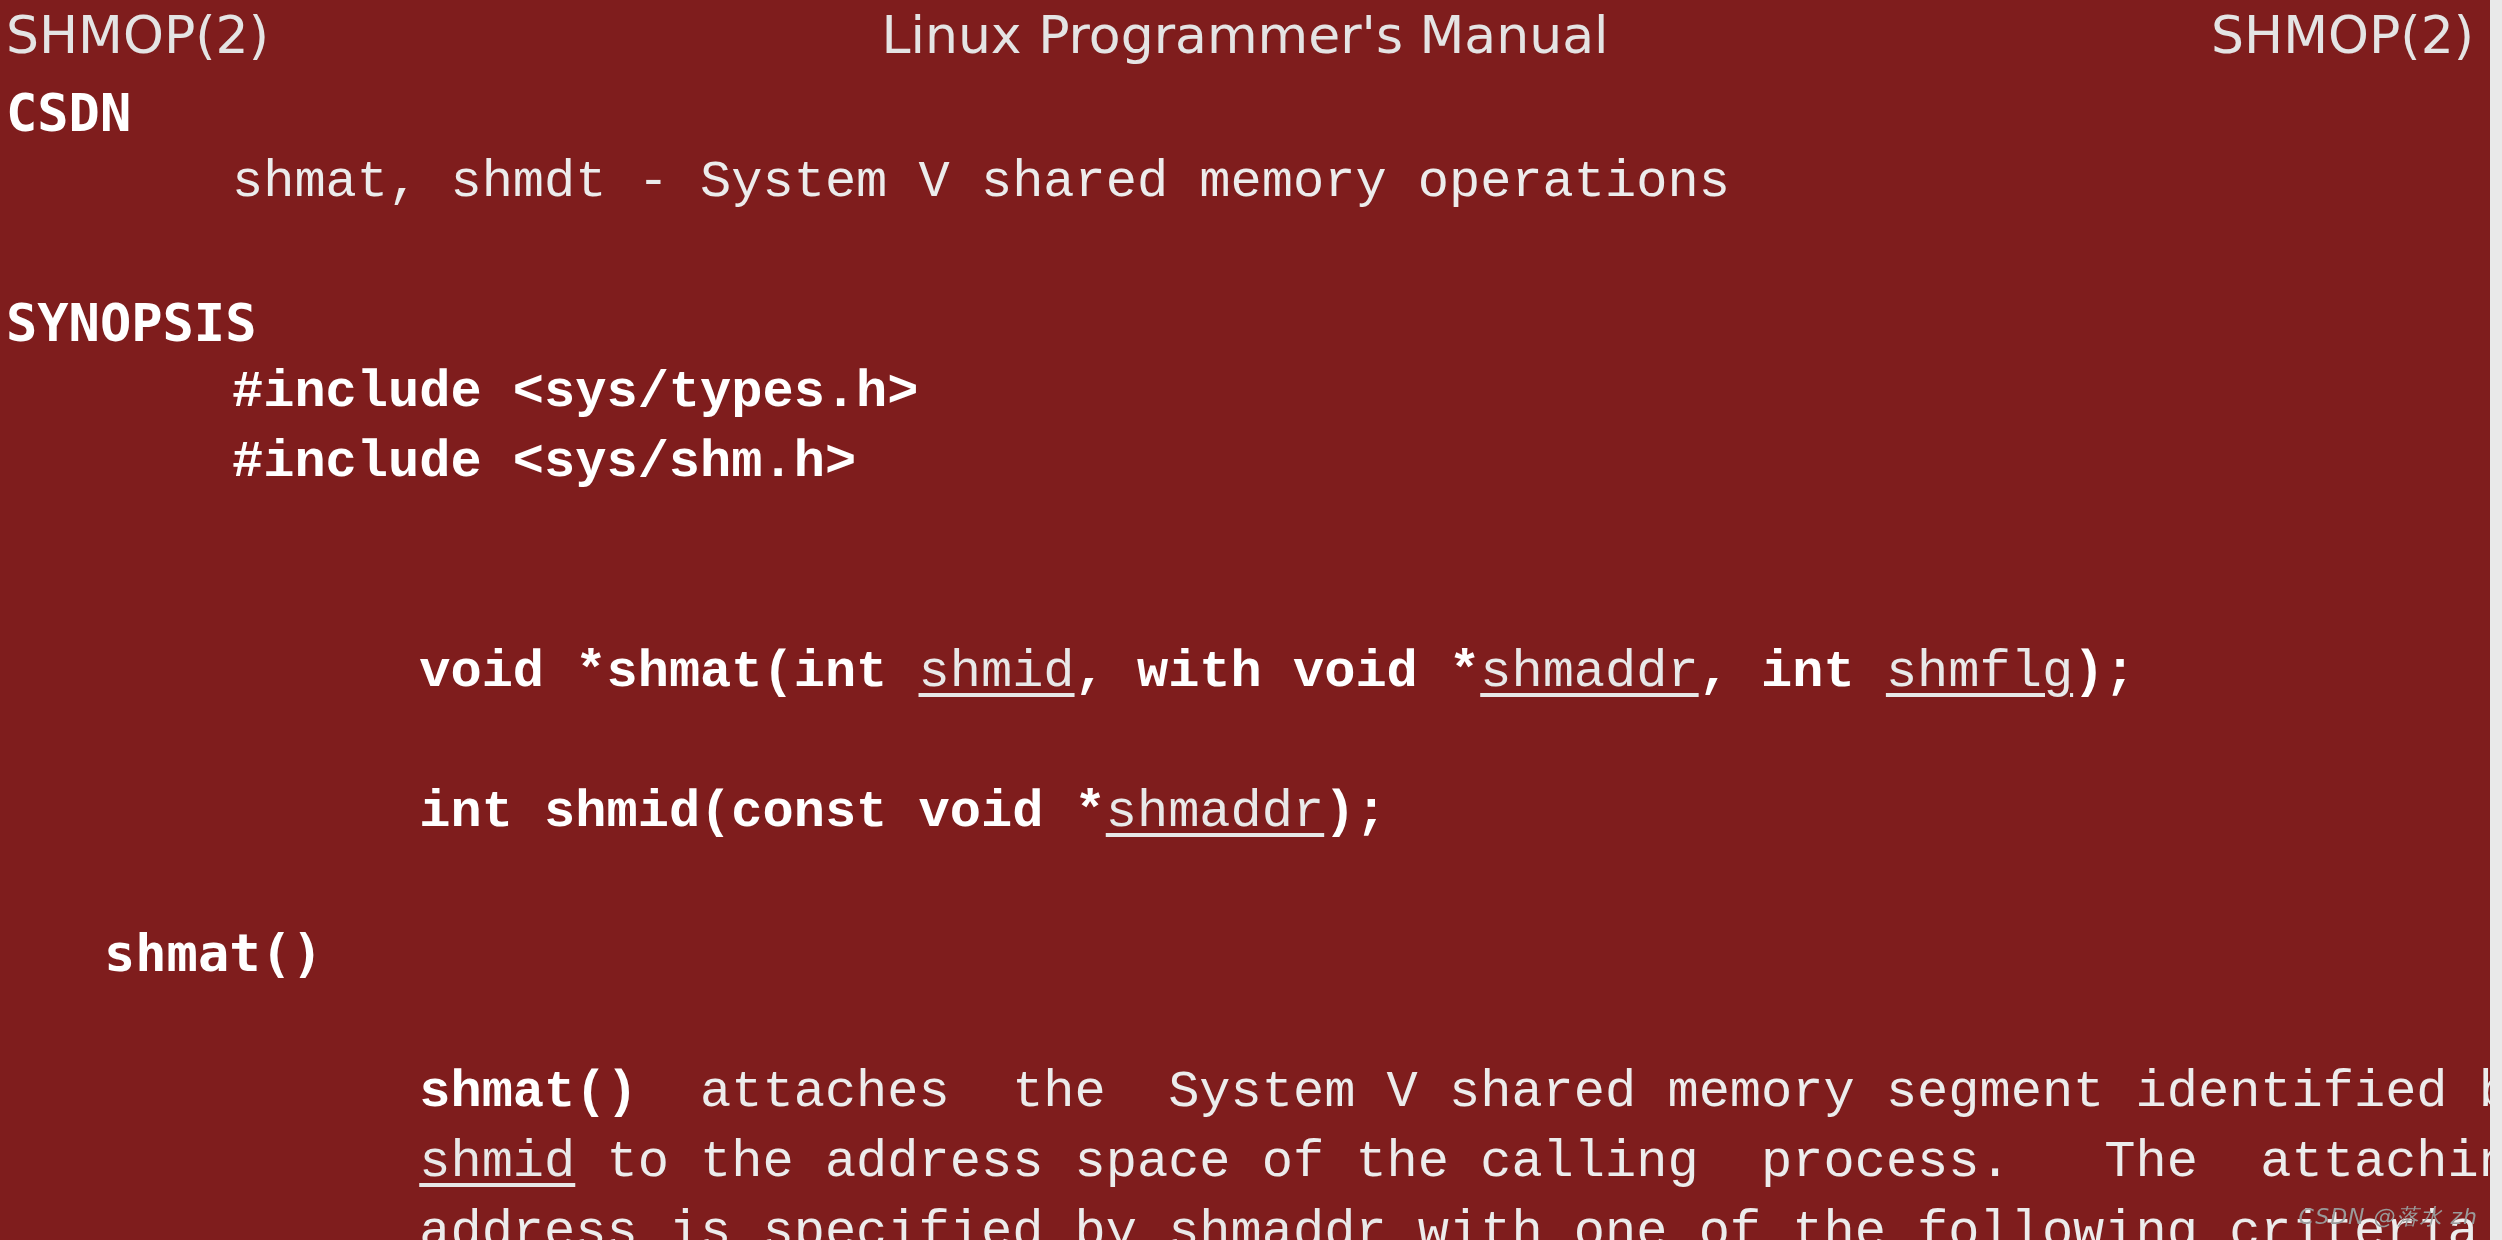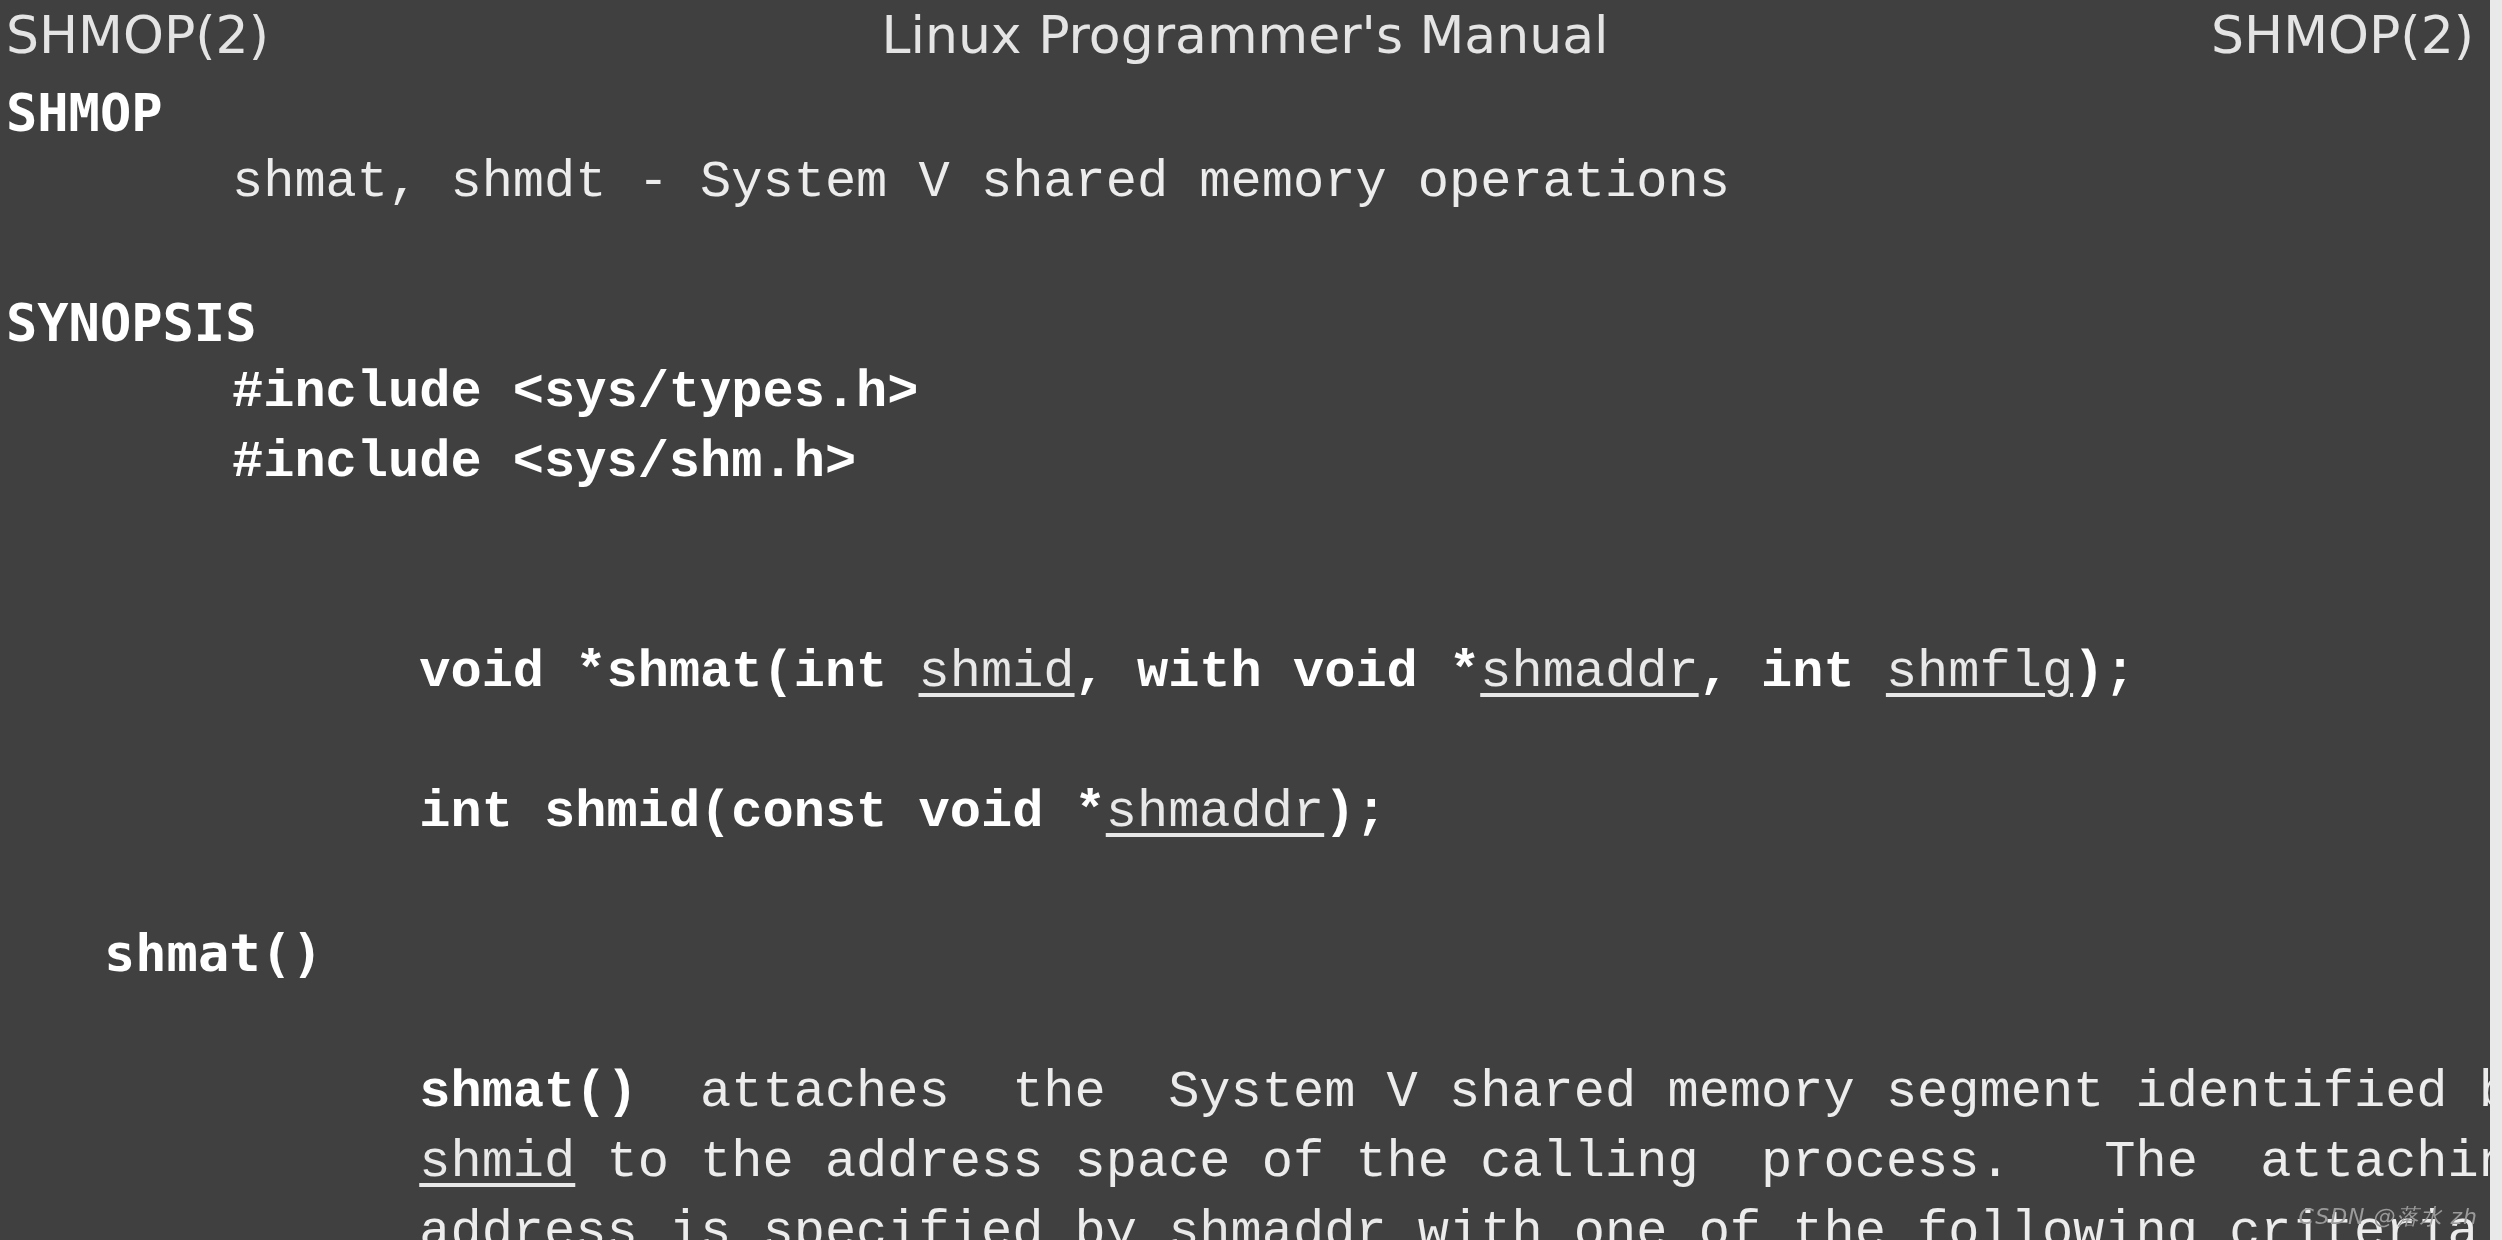--- a/index.html
+++ b/index.html
@@ -8,21 +8,21 @@
     width: 2502px;
     height: 1240px;
     background: #000000;
     overflow: hidden;
   }
 
   #screen {
     position: relative;
     width: 2502px;
     height: 1240px;
-    background: #404040;
+    background: #7f1d1d;
     font-family: "DejaVu Sans Mono", "Liberation Mono", monospace;
     color: #e8e8e8;
   }
 
   
   #right-edge {
     position: absolute;
     top: 0;
     right: 0;
     width: 12px;
@@ -99,21 +99,21 @@
 <div id="screen">
 
   <div id="page">
 
     <div id="header-row">
       <span class="hdr-left">SHMOP(2)</span>
       <span class="hdr-center">Linux Programmer's Manual</span>
       <span class="hdr-right">SHMOP(2)</span>
     </div>
 
-    <div class="line sect-head" style="top:78px; left:6px;">SHMOP</div>
+    <div class="line sect-head" style="top:78px; left:6px;">CSDN</div>
 
     <div class="line indent1" style="top:148px;">shmat, shmdt - System V shared memory operations</div>
 
     <div class="line sect-head" style="top:288px; left:6px;">SYNOPSIS</div>
 
     <div class="line indent1 bold" style="top:358px;">#include &lt;sys/types.h&gt;</div>
 
     <div class="line indent1 bold" style="top:428px;">#include &lt;sys/shm.h&gt;</div>
 
     <div class="line indent1" style="top:568px;">

